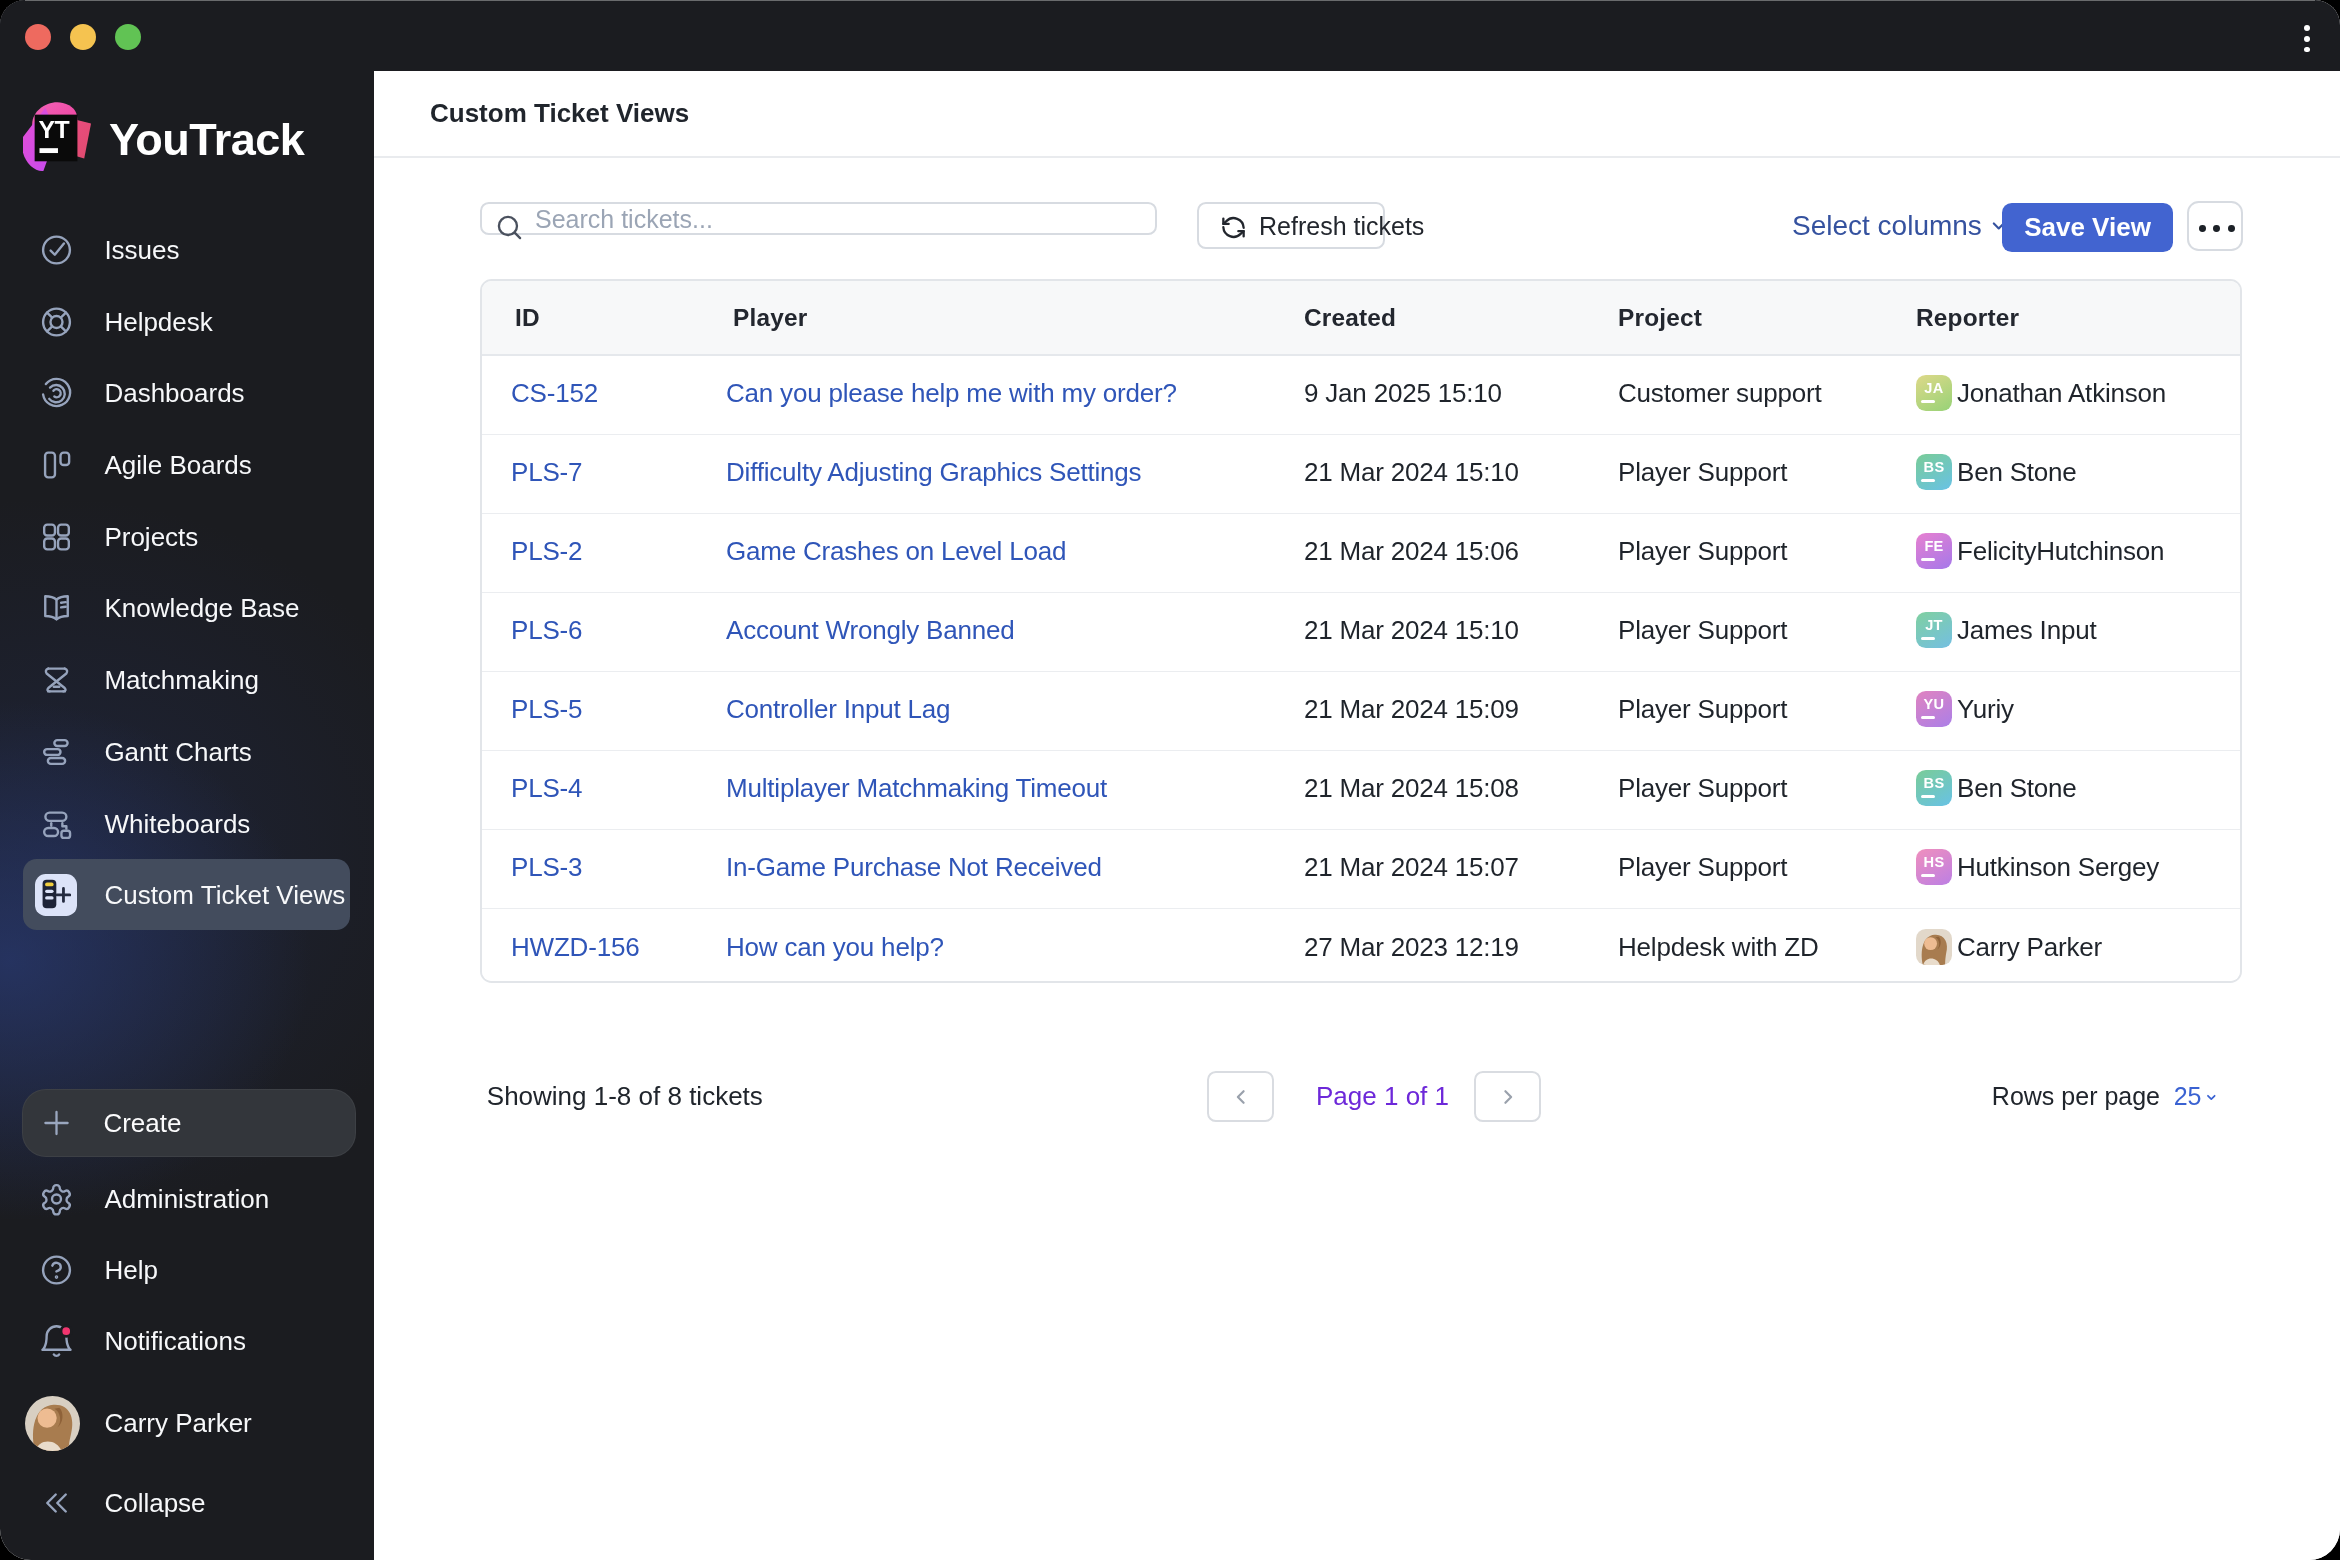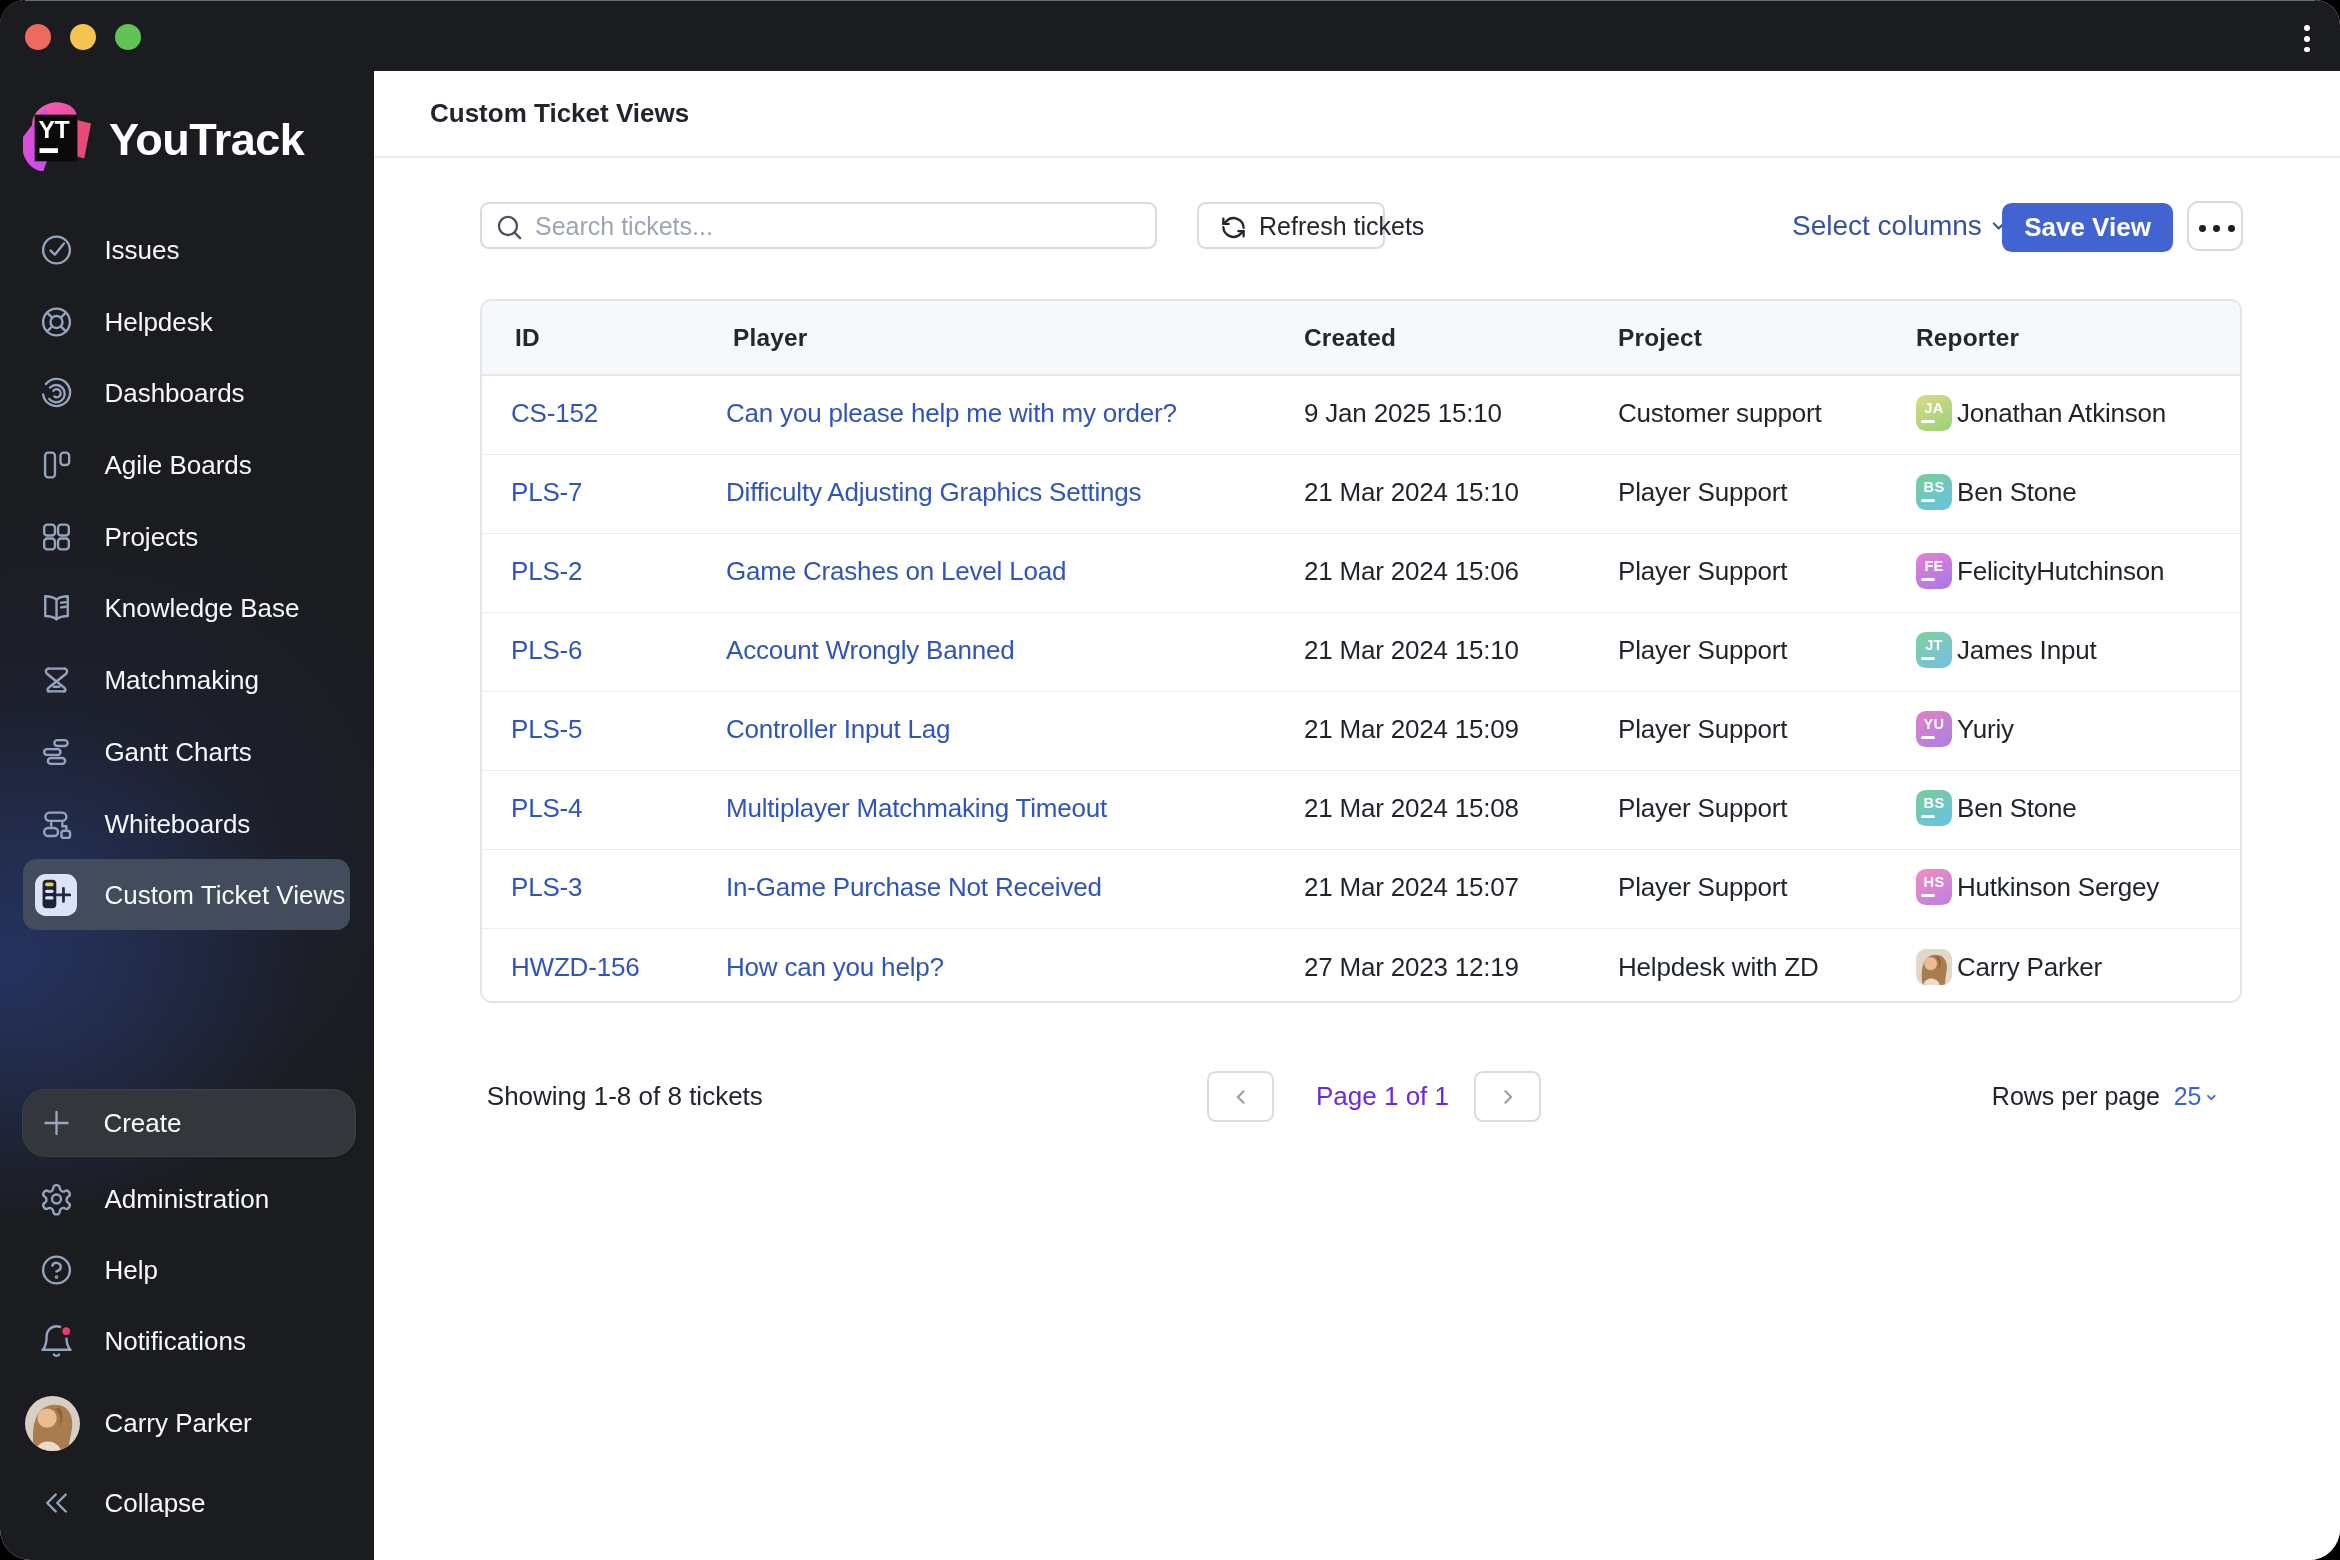--- a/index.html
+++ b/index.html
@@ -27,32 +27,32 @@
 .item .lb { position:absolute; left:81px; top:50%; transform:translateY(-50%); font-size:26px; color:#f7f8fa; white-space:nowrap; }
 .item.sel { background:#434c5d; border-radius:13.7px; }
 .badge { position:absolute; left:11.7px; top:50%; transform:translateY(-50%); width:42px; height:42px; background:#dce3f8; border-radius:10.7px; }
 .create { position:absolute; left:22.4px; top:1089px; width:334px; height:68px; background:#33363b; border:1px solid rgba(255,255,255,0.05); border-radius:24px; }
 .create .ic { position:absolute; left:14.6px; top:50%; transform:translateY(-50%); width:37px; height:37px; }
 .create .lb { position:absolute; left:80px; top:50%; transform:translateY(-50%); font-size:26px; color:#fcfcfd; }
 .avatarph { border-radius:50%; overflow:hidden; }
 .main { position:absolute; left:374px; top:71px; width:1967px; height:1489px; background:#fff; }
 .h1 { position:absolute; left:56px; top:27px; font-size:26px; font-weight:700; color:#20252c; }
 .hdrline { position:absolute; left:0; top:85px; width:1967px; height:2px; background:#e9ebee; }
-.search { position:absolute; left:106px; top:131px; width:677px; height:47px; border:2px solid #d7dbe1; border-radius:8.8px; }
+.search { position:absolute; left:106px; top:131px; width:677px; height:33px; border:2px solid #d7dbe1; border-radius:8.8px; }
 .search svg { position:absolute; left:11.7px; top:7.8px; }
 .search .ph { position:absolute; left:53px; top:50%; transform:translateY(-50%); font-size:25px; color:#9ba5b5; }
 .refresh { position:absolute; left:823px; top:131px; width:188px; height:47px; border:2px solid #d7dbe1; border-radius:8.8px; background:#fff; }
 .refresh svg { position:absolute; left:19.5px; top:8.8px; }
 .refresh .lb { position:absolute; left:60px; top:50%; transform:translateY(-50%); font-size:25px; color:#22262d; white-space:nowrap; }
 .selcols { position:absolute; left:1418px; top:131px; height:47px; line-height:47px; font-size:28px; color:#35529f; font-weight:500; }
 .selcols svg { vertical-align:middle; margin-left:5.9px; margin-top:-3.9px; }
 .saveview { position:absolute; left:1628px; top:132px; width:171px; height:49px; background:#4264d0; border-radius:9.8px; color:#fff; font-size:26px; font-weight:600; text-align:center; line-height:49px; }
 .more { position:absolute; left:1813px; top:130px; width:56px; height:50px; border:2px solid #d7dbe1; border-radius:11.7px; background:#fff; }
 .more span { position:absolute; top:22px; width:6.8px; height:6.8px; border-radius:50%; background:#1c2127; }
-.table { position:absolute; left:106px; top:208px; width:1762px; height:704px; border:2px solid #e2e5e9; border-radius:11.7px; overflow:hidden;margin-top:20px; }
+.table { position:absolute; left:106px; top:208px; width:1762px; height:704px; border:2px solid #e2e5e9; border-radius:11.7px; overflow:hidden; }
 .thead { position:absolute; left:0; top:0; width:100%; height:75px; background:#f7f8f9; border-bottom:2px solid #e5e8ec; }
 .thead div { position:absolute; top:50%; transform:translateY(-50%); font-size:24.4px; font-weight:700; color:#23272f; letter-spacing:0.2px; }
 .row { position:absolute; left:0; width:100%; height:79px; border-bottom:1px solid #ebedf0; background:#fff; }
 .row div { position:absolute; top:calc(50% - 2px); transform:translateY(-50%); font-size:26px; letter-spacing:-0.2px; color:#1f242b; white-space:nowrap; }
 .row .lnk { color:#2f55b8; }
 .c1 { left:29px; } .c2 { left:251px; } .c3 { left:822px; } .c4 { left:1136px; } .c5 { left:1434px; }
 .row .c2 { left:244px; }
 .av { position:absolute; left:1434px; top:calc(50% - 2px); transform:translateY(-50%); width:36px; height:36px; border-radius:9.8px; color:#fff; }
 .av i { position:absolute; left:0; right:0; top:5.4px; font-style:normal; font-weight:700; font-size:14.6px; text-align:center; letter-spacing:0.3px; }
 .av u { position:absolute; left:14%; top:70%; width:39%; height:7.5%; background:#fff; border-radius:2px; }

